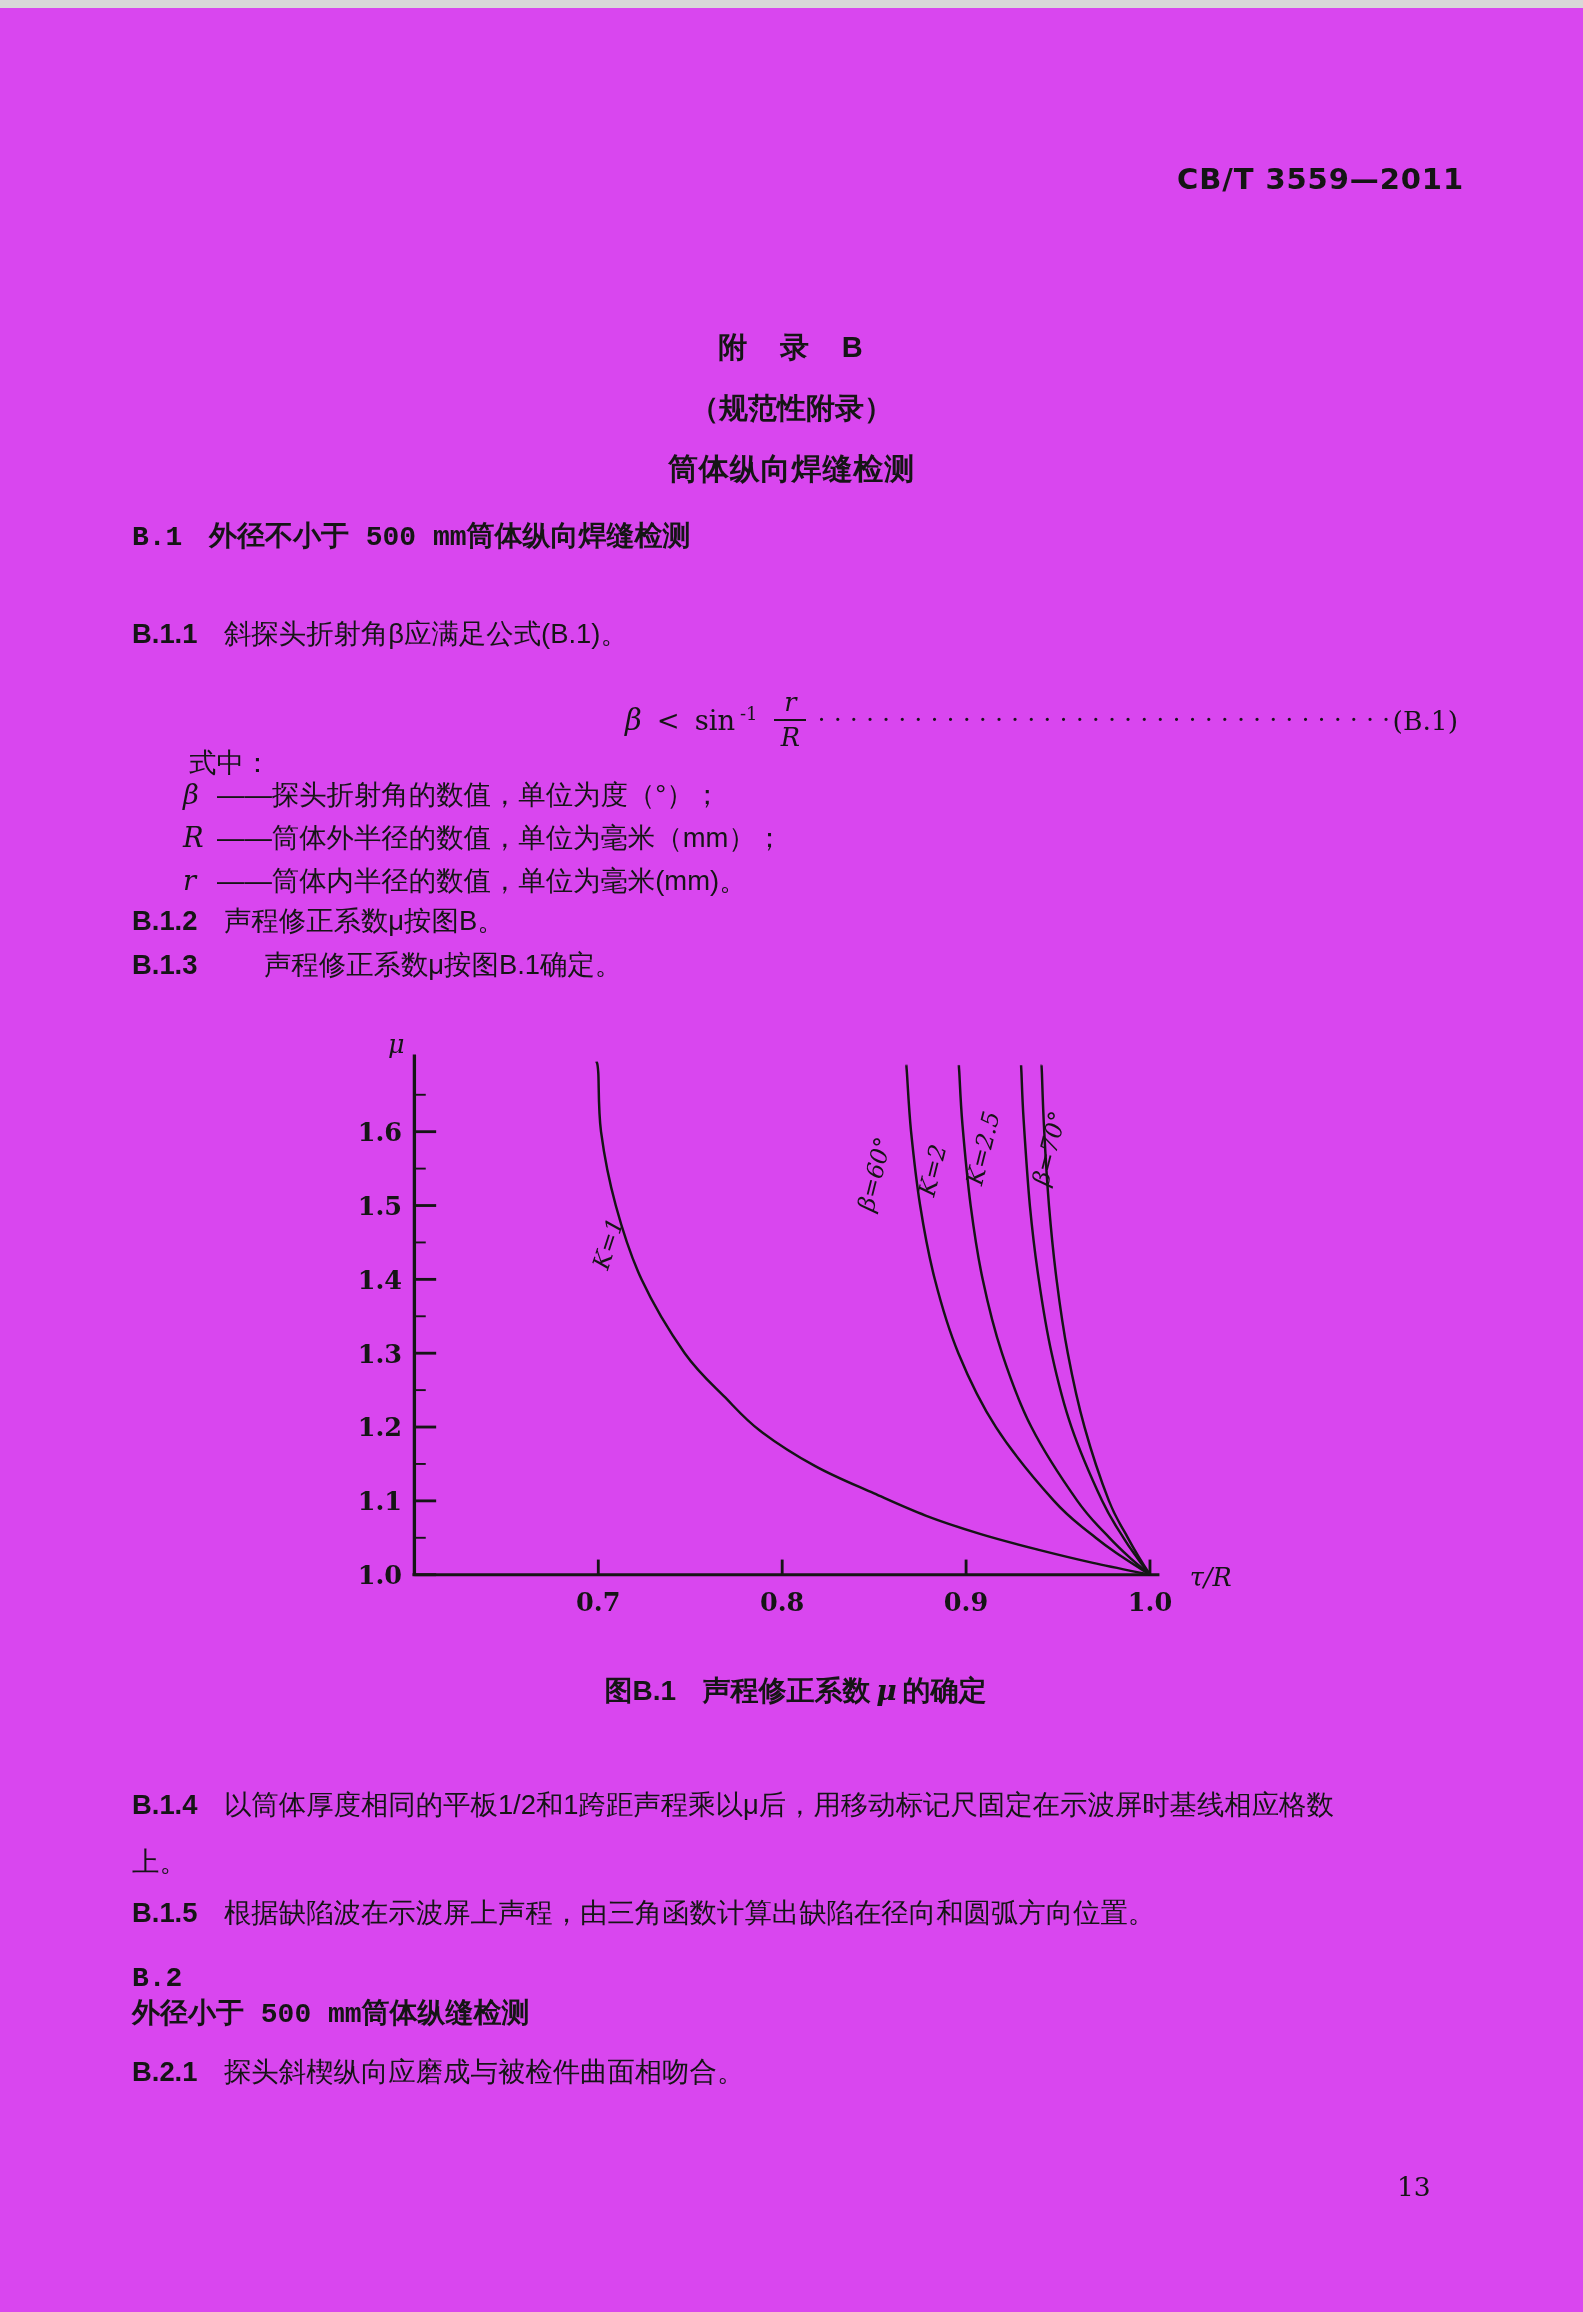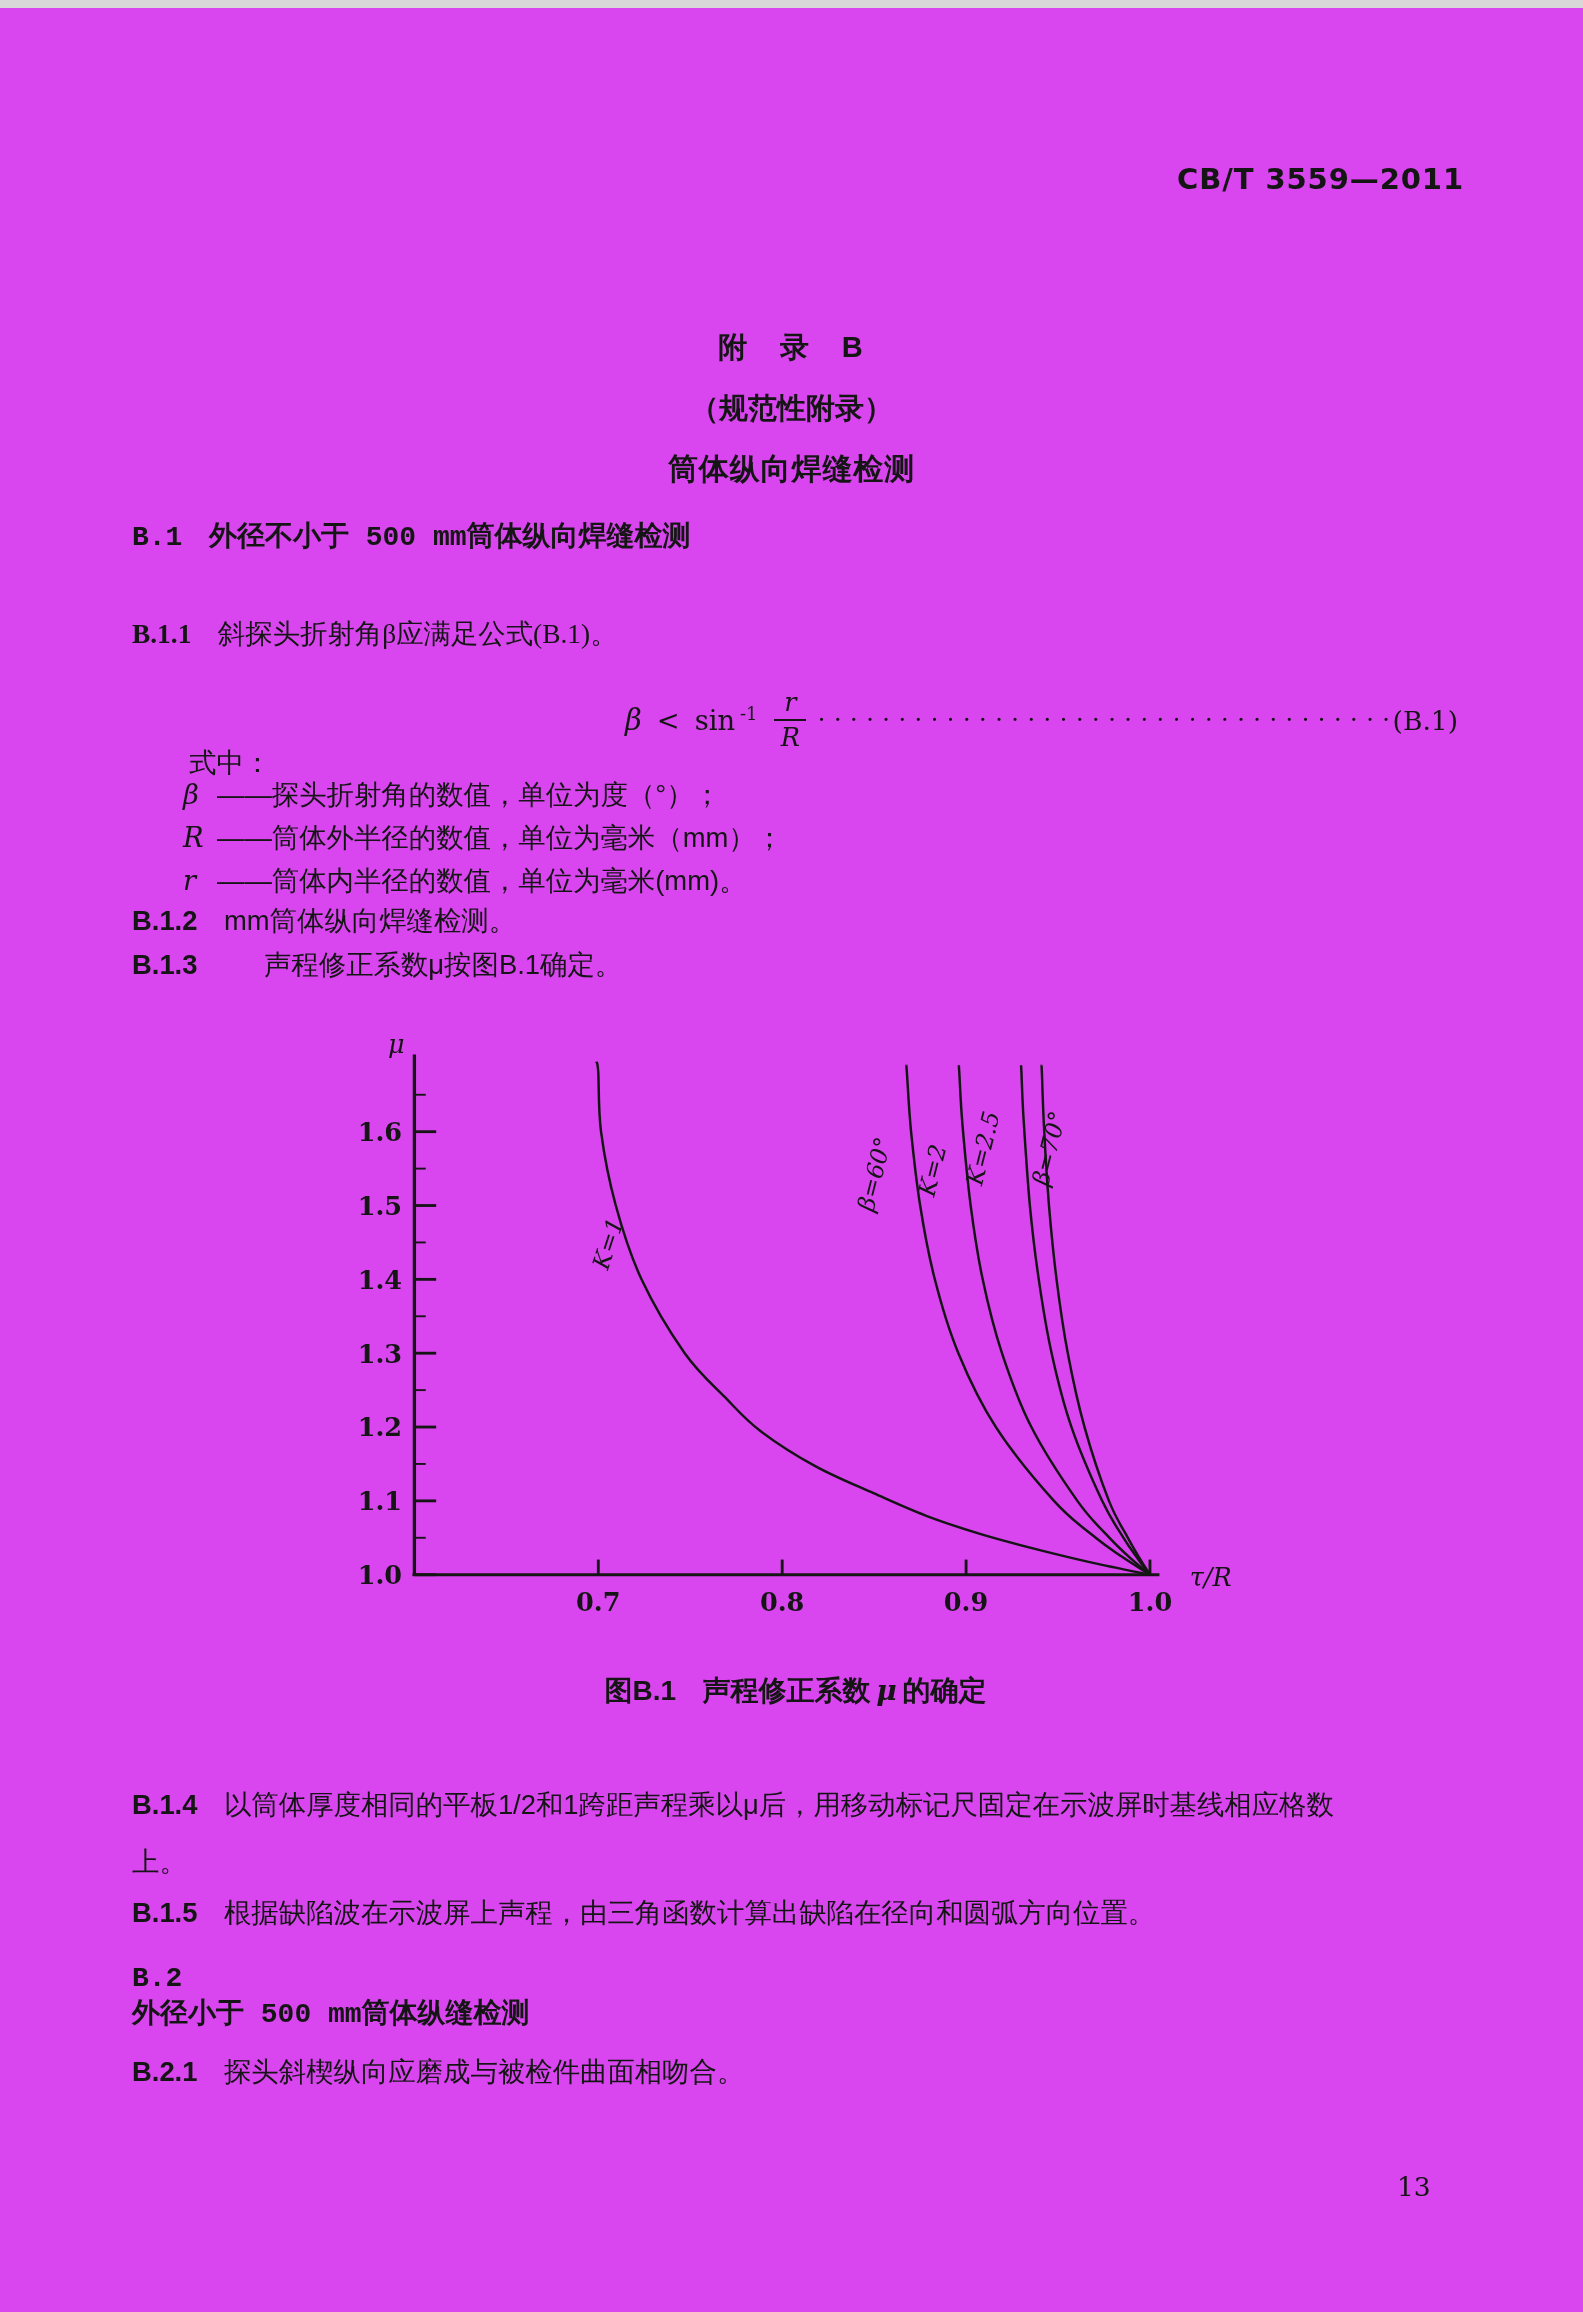--- a/index.html
+++ b/index.html
@@ -10,21 +10,21 @@
               font-family:"DejaVu Sans",sans-serif;}
   .centered{left:0;right:0;text-align:center;}
   .title1{top:320px;font-size:29px;font-weight:bold;letter-spacing:1.9px;}
   .title2{top:381px;font-size:29px;font-weight:bold;}
   .title3{top:441px;font-size:30px;font-weight:bold;letter-spacing:0.9px;}
   .row{display:flex;align-items:baseline;white-space:nowrap;}
   .secnum{font-weight:bold;margin-right:26.5px;flex:none;}
   .heading{font-weight:bold;font-size:28px;font-family:Liberation Mono, monospace;}
   .bodytext{font-size:27.4px;}
   .h-b1{top:509px;left:132px;}
-  .h-b11{top:608px;left:132px;font-family:Liberation Serif, serif;}
+  .h-b11{top:608px;left:132px;}
   .h-b12{top:895px;left:132px;}
   .h-b13{top:939px;left:132px;gap:40px;}
   .h-b14{top:1779px;left:132px;width:1325px;}
   .h-b14b{top:1836px;left:132px;}
   .h-b15{top:1887px;left:132px;}
   .h-b2{top:1955px;left:132px;flex-direction:column;}
   .h-b21{top:2046px;left:132px;}
   
   .formula{top:661px;left:625px;width:833px;height:102px;display:flex;align-items:center;
            font-family:"DejaVu Serif",serif;font-size:28px;}
@@ -98,21 +98,21 @@
     <span class="where-sym">R</span>
     <span>——筒体外半径的数值，单位为毫米（mm）；</span>
   </div>
   <div class="abs where-item wi-2">
     <span class="where-sym">r</span>
     <span>——筒体内半径的数值，单位为毫米(mm)。</span>
   </div>
 
   <div class="abs h-b12 row bodytext">
     <span class="secnum">B.1.2</span>
-    <span>mm筒体纵向焊缝检测。</span>
+    <span>声程修正系数μ按图B。</span>
   </div>
   <div class="abs h-b13 row bodytext">
     <span class="secnum">B.1.3</span>
     <span>声程修正系数μ按图B.1确定。</span>
   </div>
 
   <div class="abs figure">
     <svg viewBox="0 0 960 628">
         <line x1="57" y1="28" x2="57" y2="579" stroke="#151515" stroke-width="3.5"></line>
         <line x1="55" y1="578" x2="844.6744186046511" y2="578" stroke="#151515" stroke-width="3"></line>

